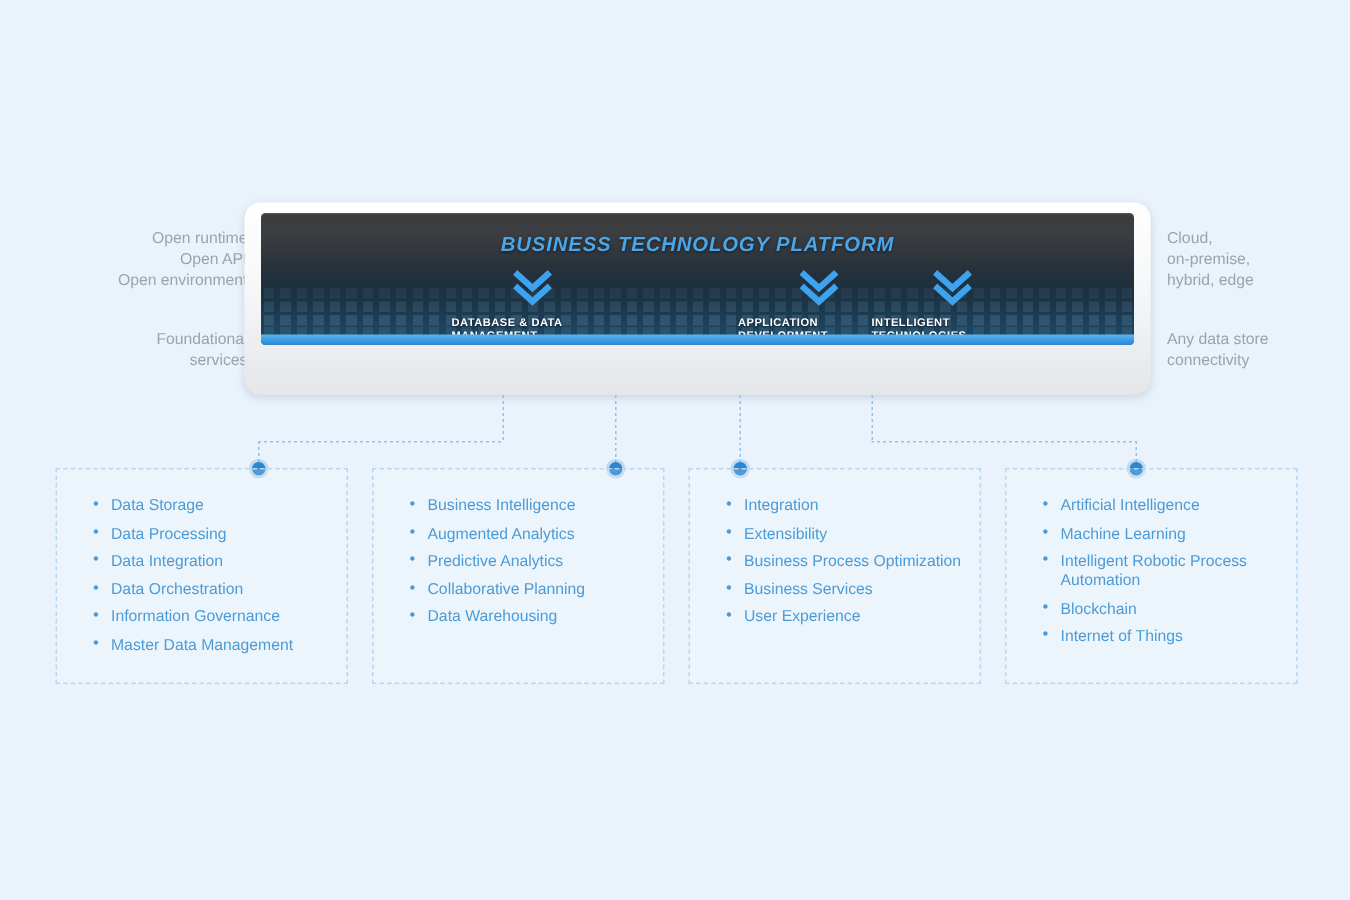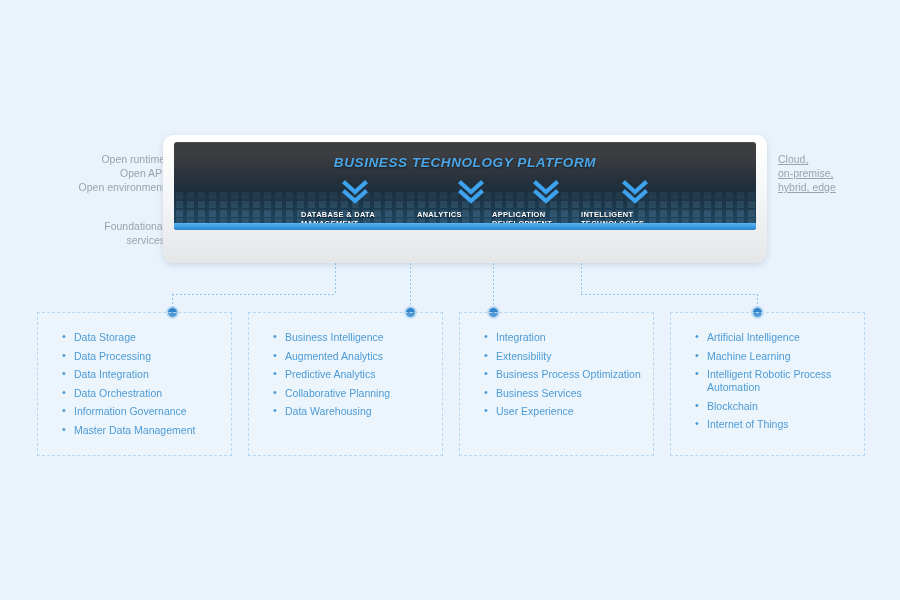--- a/index.html
+++ b/index.html
@@ -25,21 +25,21 @@
 
   
   .side-note {
     position: absolute;
     font-size: 10.5px;
     line-height: 14px;
     color: #9aa4ad;
     white-space: pre-line;
   }
   .side-left  { text-align: right; }
-  .side-right { text-align: left; text-decoration: underline; }
+  .side-right { text-align: left; }
 
   #note-open       { left: 40px;  top: 152px; width: 125px; }
   #note-foundation { left: 40px;  top: 219px; width: 125px; }
   #note-cloud      { left: 778px; top: 152px; width: 120px; }
   #note-datastore  { left: 778px; top: 219px; width: 120px; }
 
   
   #platform-frame {
     position: absolute;
     left: 163px;
@@ -202,20 +202,22 @@
 Open API
 Open environment</div>
 
   <div class="side-note side-left" id="note-foundation">Foundational
 services</div>
 
   <div class="side-note side-right" id="note-cloud">Cloud,
 on-premise,
 hybrid, edge</div>
 
+  <div class="side-note side-right" id="note-datastore">Any data store
+connectivity</div>
 
   <div id="platform-frame"></div>
 
   <div id="platform-bar">
 
     <div class="pixrow" id="pix1"></div>
     <div class="pixrow" id="pix2"></div>
     <div class="pixrow" id="pix3"></div>
     <div class="pixrow" id="pix4"></div>
 
@@ -223,27 +225,20 @@
 
     <div class="pillar" id="pillar-0">
       <svg class="chev" width="26" height="24" viewBox="0 0 26 24">
         <polyline points="3,3 13,12 23,3" fill="none" stroke="#3ea3ef" stroke-width="4.2" stroke-linecap="square" stroke-linejoin="miter"></polyline>
         <polyline points="3,12 13,21 23,12" fill="none" stroke="#3ea3ef" stroke-width="4.2" stroke-linecap="square" stroke-linejoin="miter"></polyline>
       </svg>
       <div class="pillar-label">DATABASE &amp; DATA
 MANAGEMENT</div>
     </div>
 
-    <div class="pillar" id="pillar-1">
-      <svg class="chev" width="26" height="24" viewBox="0 0 26 24">
-        <polyline points="3,3 13,12 23,3" fill="none" stroke="#3ea3ef" stroke-width="4.2" stroke-linecap="square" stroke-linejoin="miter"></polyline>
-        <polyline points="3,12 13,21 23,12" fill="none" stroke="#3ea3ef" stroke-width="4.2" stroke-linecap="square" stroke-linejoin="miter"></polyline>
-      </svg>
-      <div class="pillar-label">ANALYTICS</div>
-    </div>
 
     <div class="pillar" id="pillar-2">
       <svg class="chev" width="26" height="24" viewBox="0 0 26 24">
         <polyline points="3,3 13,12 23,3" fill="none" stroke="#3ea3ef" stroke-width="4.2" stroke-linecap="square" stroke-linejoin="miter"></polyline>
         <polyline points="3,12 13,21 23,12" fill="none" stroke="#3ea3ef" stroke-width="4.2" stroke-linecap="square" stroke-linejoin="miter"></polyline>
       </svg>
       <div class="pillar-label">APPLICATION
 DEVELOPMENT
 &amp; INTEGRATION</div>
     </div>

